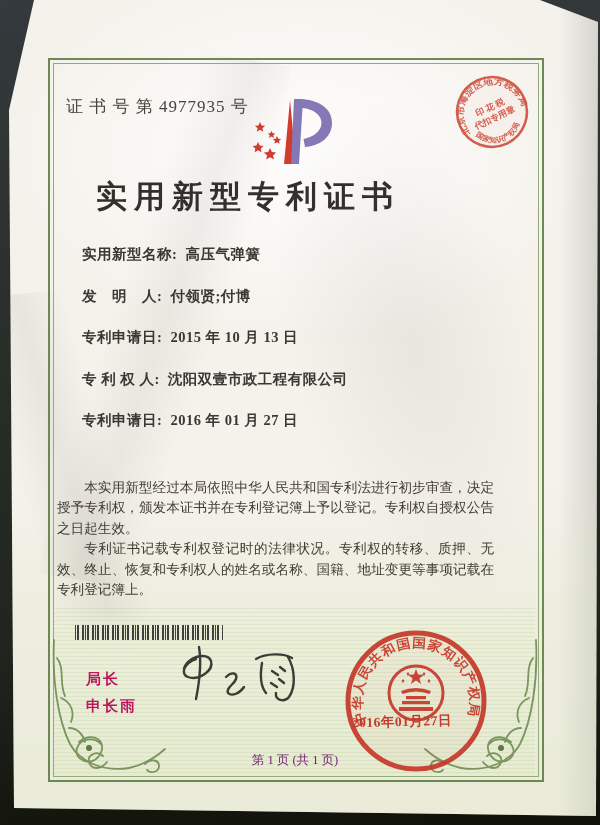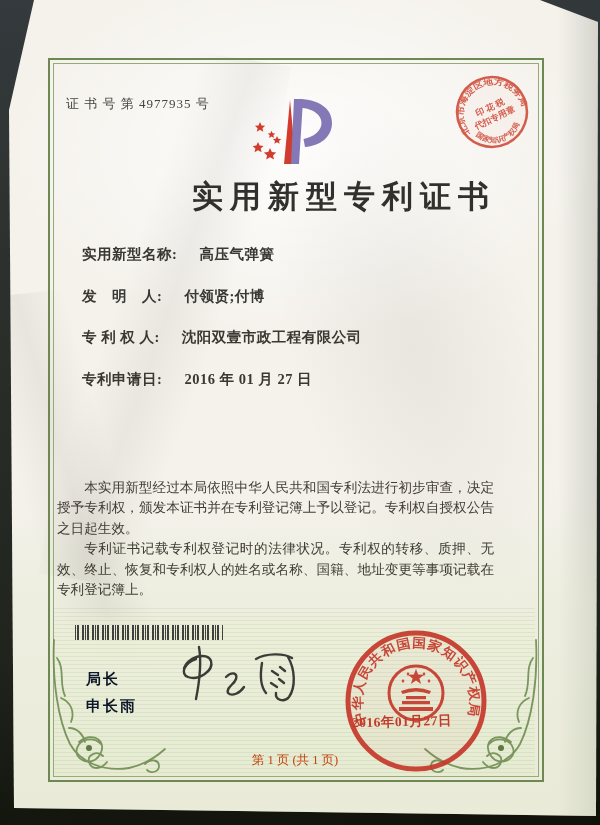--- a/index.html
+++ b/index.html
@@ -34,45 +34,45 @@
   .frame{position:absolute;left:48px;top:58px;width:492px;height:720px;border:2px solid #6e8854;}
   .frame-inner{position:absolute;inset:3px;border:1px solid #95aa79;}
 
   .green-panel{
     position:absolute;left:53px;top:608px;width:482px;height:168px;
     background:
       repeating-linear-gradient(to bottom, rgba(148,168,100,0.15) 0 1px, rgba(0,0,0,0) 1px 4px),
       linear-gradient(to bottom, rgba(236,239,219,0) 0, rgba(235,239,217,0.9) 26px, #eaeeda 64px, #e6ebd2 100%);
   }
 
-  .cert-no{position:absolute;left:66px;top:95px;font-size:13px;letter-spacing:1px;color:#45443f;font-weight:500;}
+  .cert-no{position:absolute;left:66px;top:95px;font-size:17px;letter-spacing:1px;color:#45443f;font-weight:500;}
   .logo{position:absolute;left:246px;top:96px;width:100px;height:78px;}
-  .title{position:absolute;left:0;top:176px;width:496px;text-align:right;
+  .title{position:absolute;left:0;top:176px;width:496px;text-align:center;
     font-size:31px;font-weight:600;letter-spacing:7px;color:#31302c;}
 
   .fields{position:absolute;left:82px;top:247px;width:420px;}
   .field{font-size:14.5px;font-weight:600;color:#3a3833;margin-bottom:26.5px;letter-spacing:0.5px;height:15px;line-height:15px;white-space:nowrap;}
-  .field .flabel{margin-right:18px;}
+  .field .flabel{margin-right:4px;}
 
   .body-text{position:absolute;left:57px;top:478px;width:437px;font-size:13.6px;line-height:20.4px;
     color:#403c35;font-weight:500;text-align:justify;}
   .body-text p{margin:0;text-indent:2em;}
 
   .barcode{position:absolute;left:75px;top:625px;width:148px;height:15px;opacity:0.85;
     background:repeating-linear-gradient(90deg,#232323 0 1px,transparent 1px 2px,#232323 2px 4px,transparent 4px 5px,#232323 5px 5.5px,transparent 5.5px 7.5px,#232323 7.5px 9px,transparent 9px 10px);}
 
-  .director{position:absolute;left:86px;top:666px;font-size:15px;color:#0f172a;letter-spacing:2px;font-weight:600;}
+  .director{position:absolute;left:86px;top:666px;font-size:15px;color:#be185d;letter-spacing:2px;font-weight:600;}
   .director div{line-height:27px;}
   .signature{position:absolute;left:168px;top:643px;width:150px;height:72px;}
 
   .main-seal{position:absolute;left:342px;top:627px;width:148px;height:148px;opacity:0.93;}
   .seal-date{position:absolute;left:352px;top:713px;font-size:13.5px;font-weight:600;color:#c23a2a;
     letter-spacing:0.5px;transform:rotate(-1.5deg);white-space:nowrap;}
 
-  .page-footer{position:absolute;left:55px;top:752px;width:480px;text-align:center;font-size:12.5px;color:#c2410c;}
+  .page-footer{position:absolute;left:55px;top:752px;width:480px;text-align:center;font-size:12.5px;color:#701a75;}
 
   .tax-seal{position:absolute;left:453px;top:73px;width:78px;height:78px;opacity:0.88;}
 
   .flourish{position:absolute;width:125px;height:140px;}
   .flourish.fl-left{left:49px;top:638px;}
   .flourish.fl-right{left:416px;top:638px;transform:scaleX(-1);}
 </style>
 </head>
 <body>
 
@@ -133,20 +133,24 @@
     <div class="title">实用新型专利证书</div>
 
     <div class="fields">
       <div class="field">
         <span class="flabel">实用新型名称:</span>
         <span class="fvalue">高压气弹簧</span>
       </div>
       <div class="field">
         <span class="flabel">发　明　人:</span>
         <span class="fvalue">付领贤;付博</span>
+      </div>
+      <div class="field">
+        <span class="flabel">专利申请日:</span>
+        <span class="fvalue">2015 年 10 月 13 日</span>
       </div>
       <div class="field">
         <span class="flabel">专 利 权 人:</span>
         <span class="fvalue">沈阳双壹市政工程有限公司</span>
       </div>
       <div class="field">
         <span class="flabel">专利申请日:</span>
         <span class="fvalue">2016 年 01 月 27 日</span>
       </div>
     </div>

